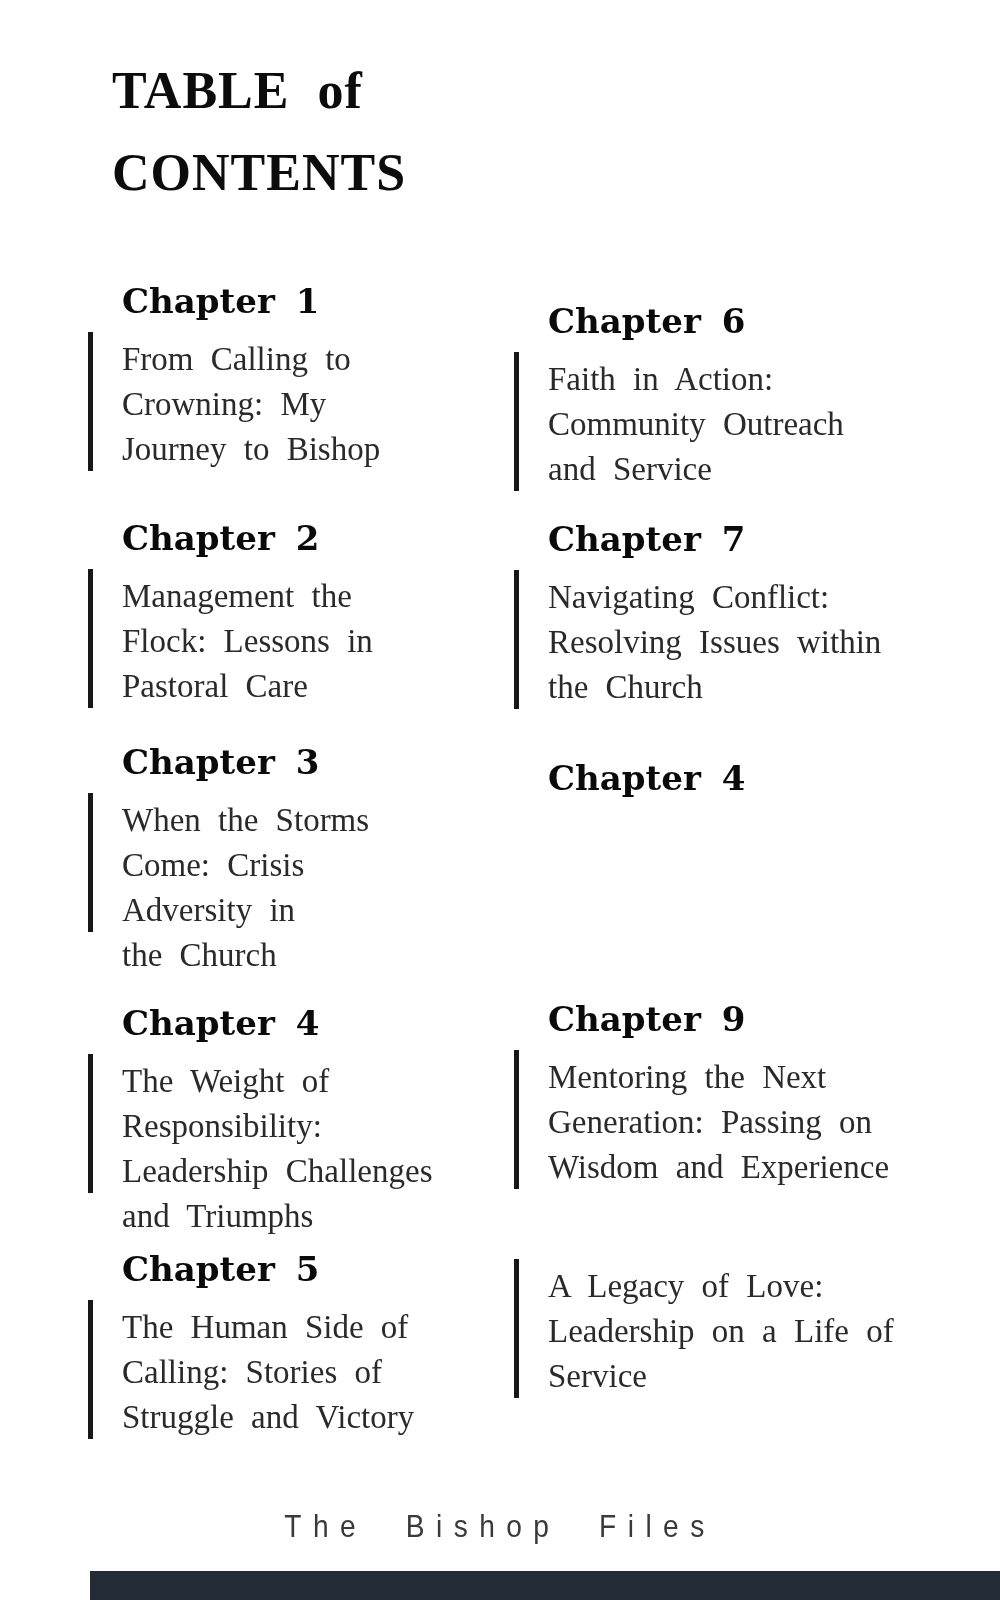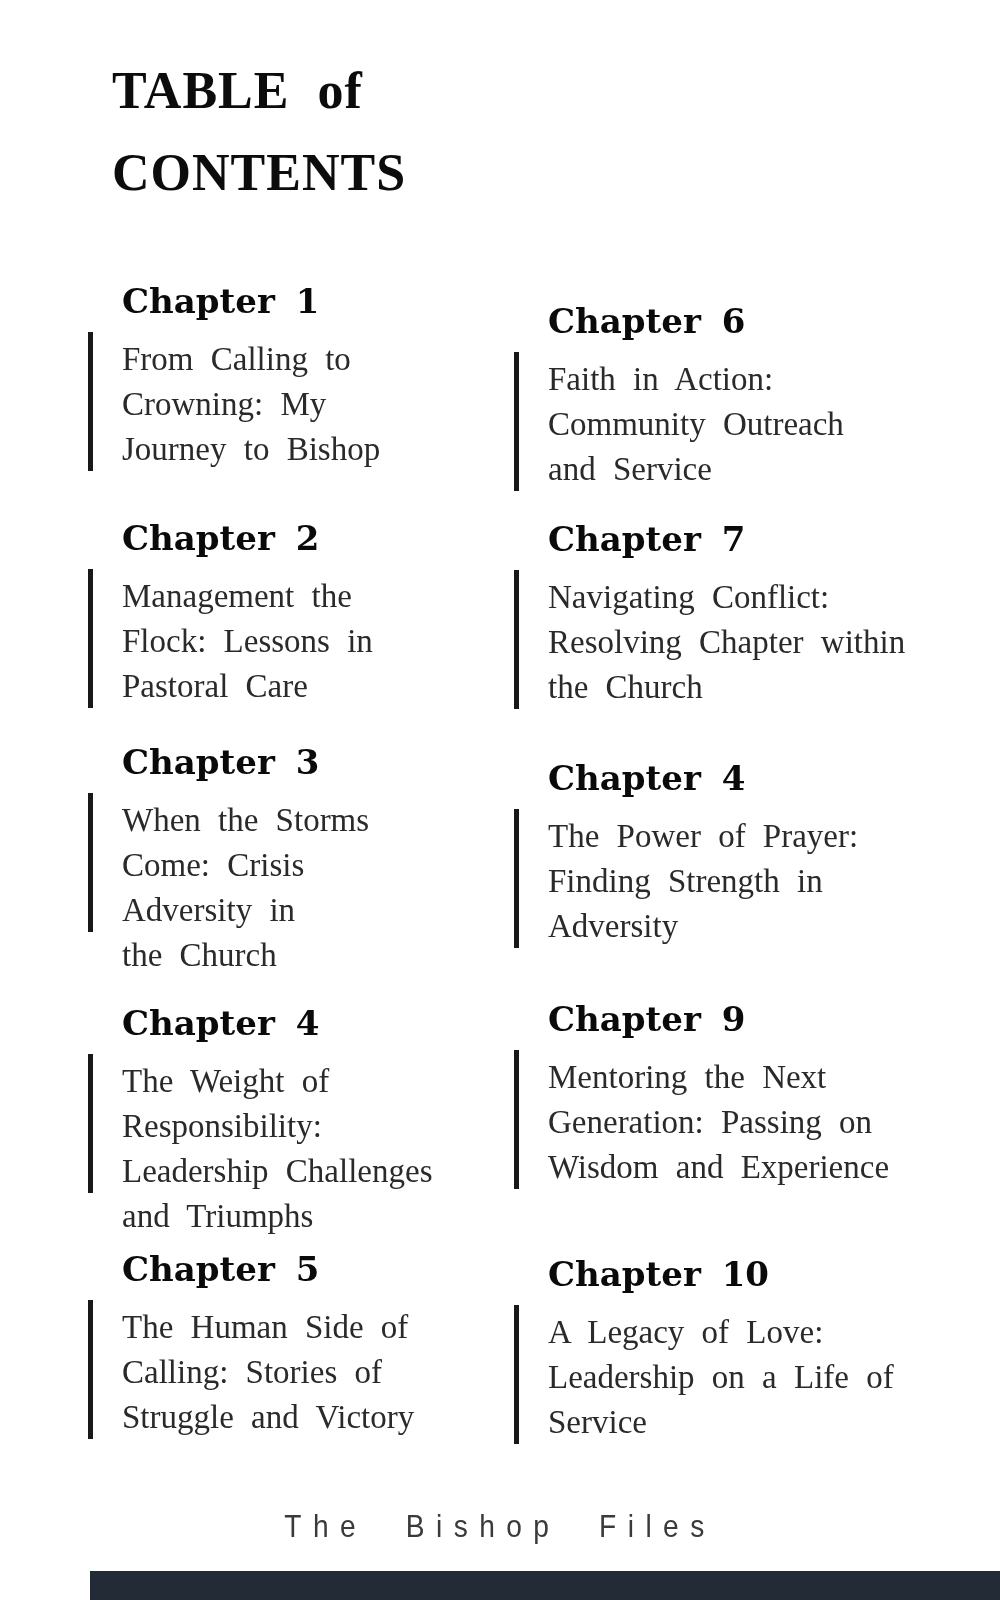--- a/index.html
+++ b/index.html
@@ -118,49 +118,40 @@
             <div class="line">and Service</div>
           </div>
         </div>
       </div>
       <div class="entry col-right e7">
         <div class="chapter-label">Chapter 7</div>
         <div class="chapter-body">
           <span class="vbar" style="background: rgb(24, 24, 24);"></span>
           <div class="chapter-title">
             <div class="line">Navigating Conflict:</div>
-            <div class="line">Resolving Chapter within</div>
+            <div class="line">Resolving Issues within</div>
             <div class="line">the Church</div>
           </div>
         </div>
       </div>
       <div class="entry col-right e8">
         <div class="chapter-label">Chapter 4</div>
-        <div class="chapter-body">
-          <span class="vbar" style="background: rgb(24, 24, 24);"></span>
-          <div class="chapter-title">
-            <div class="line">The Power of Prayer:</div>
-            <div class="line">Finding Strength in</div>
-            <div class="line">Adversity</div>
-          </div>
-        </div>
       </div>
       <div class="entry col-right e9">
         <div class="chapter-label">Chapter 9</div>
         <div class="chapter-body">
           <span class="vbar" style="background: rgb(24, 24, 24);"></span>
           <div class="chapter-title">
             <div class="line">Mentoring the Next</div>
             <div class="line">Generation: Passing on</div>
             <div class="line">Wisdom and Experience</div>
           </div>
         </div>
       </div>
       <div class="entry col-right e10">
-        <div class="chapter-label">Chapter 10</div>
         <div class="chapter-body">
           <span class="vbar" style="background: rgb(24, 24, 24);"></span>
           <div class="chapter-title">
             <div class="line">A Legacy of Love:</div>
             <div class="line">Leadership on a Life of</div>
             <div class="line">Service</div>
           </div>
         </div>
       </div>
     </div>

